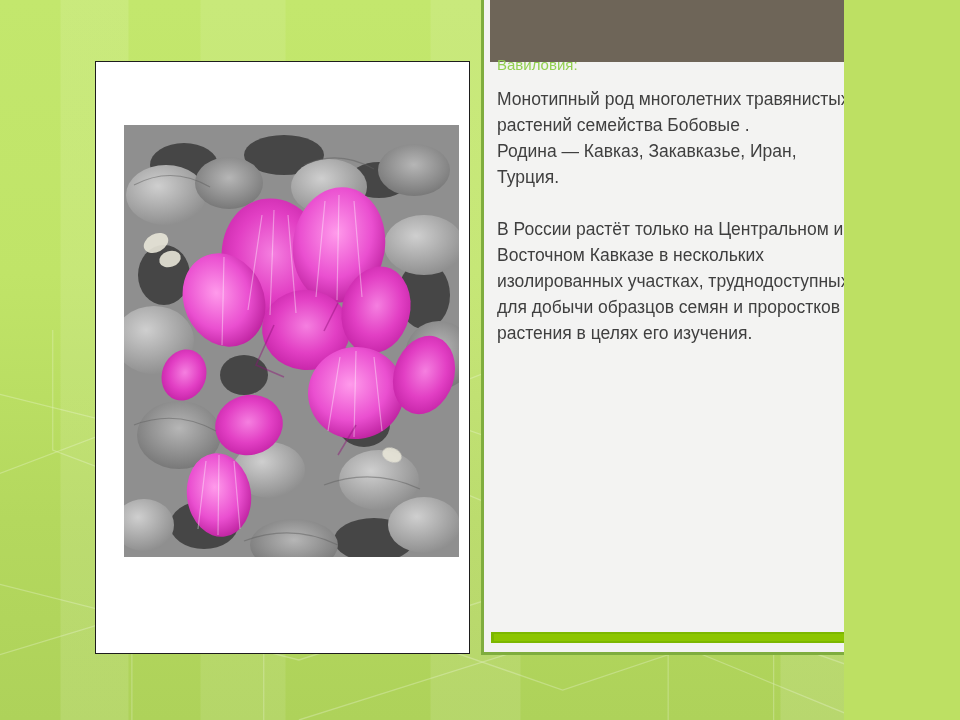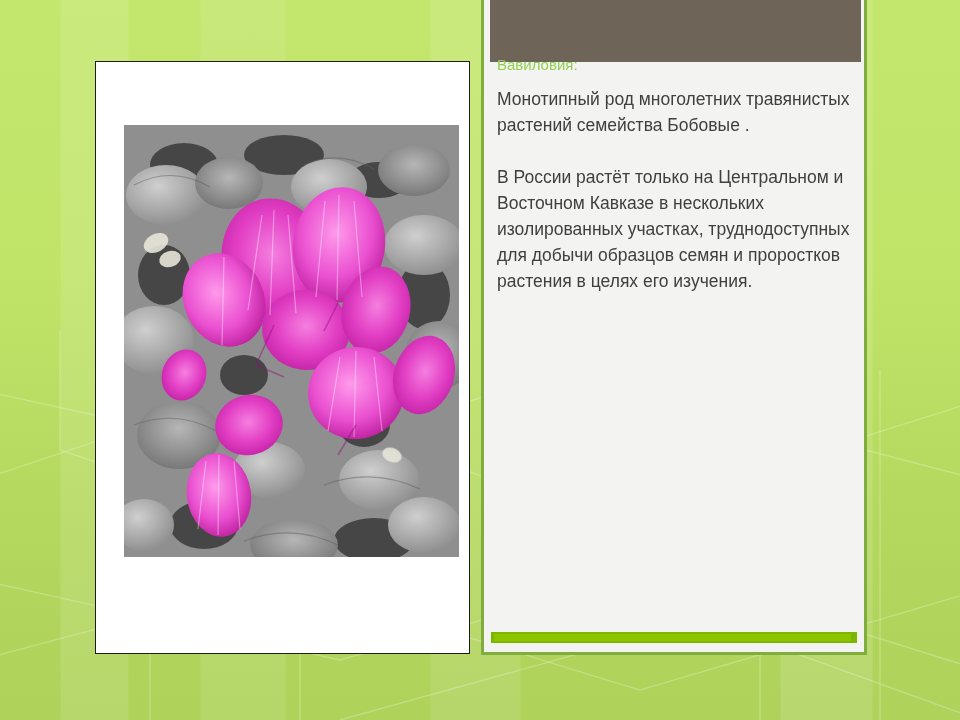--- a/index.html
+++ b/index.html
@@ -10,21 +10,21 @@
   body {
     width: 960px;
     height: 720px;
     overflow: hidden;
     font-family: "Liberation Sans", sans-serif;
     background: #bde063;
   }
 
   #slide {
     position: relative;
-    width: 960px;
+    width: 844px;
     height: 720px;
     overflow: hidden;
     background: #bde063;
   }
 
   
   .bg-base {
     position: absolute;
     inset: 0;
     background:
@@ -278,20 +278,21 @@
       </svg>
     </div>
   </div>
 
   <div class="text-panel">
     <div class="panel-header-bar"></div>
     <div class="panel-title">Вавиловия:</div>
 
     <div class="panel-body">
       <p> Монотипный род многолетних травянистых растений семейства Бобовые .</p>
+      <p>Родина — Кавказ, Закавказье, Иран, Турция.</p>
       <p class="gap">В России растёт только на Центральном и Восточном Кавказе в нескольких изолированных участках, труднодоступных для добычи образцов семян и проростков растения в целях его изучения.</p>
     </div>
 
     <div class="accent-bar">
       <div class="accent-bar-inner"></div>
     </div>
   </div>
 
 </div>
 

